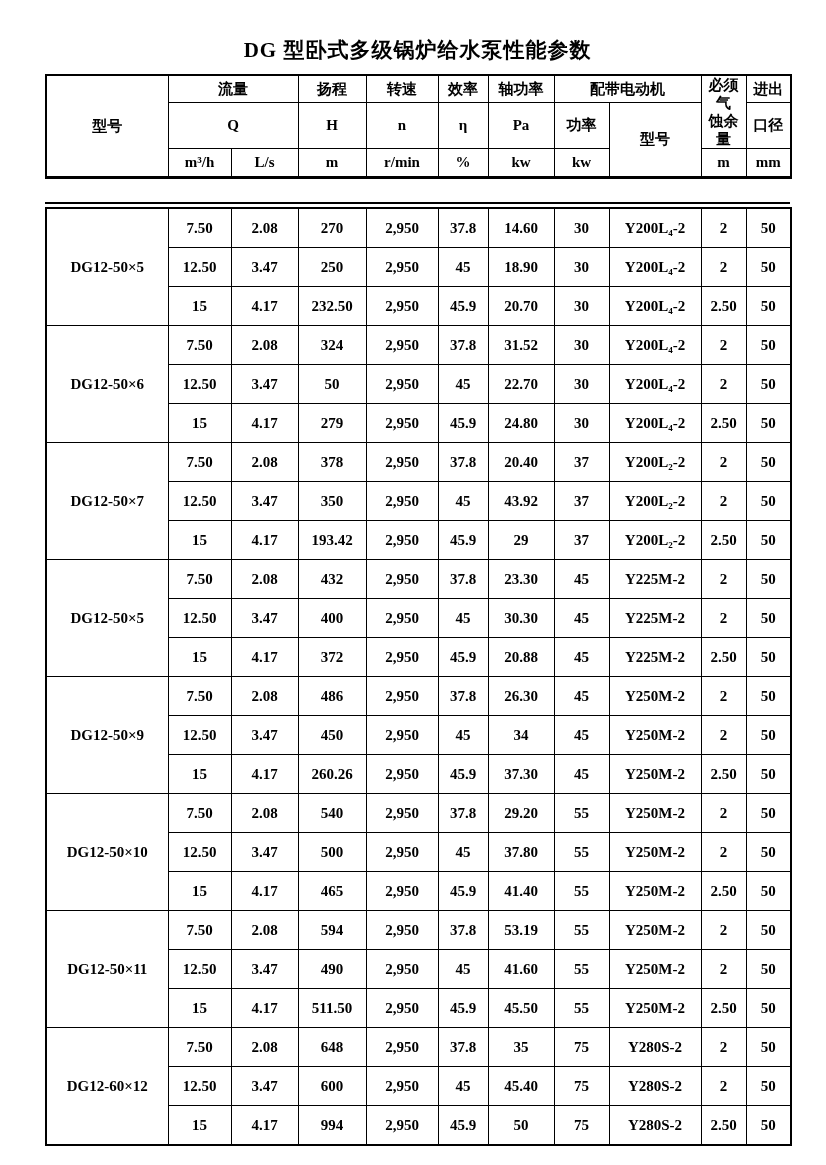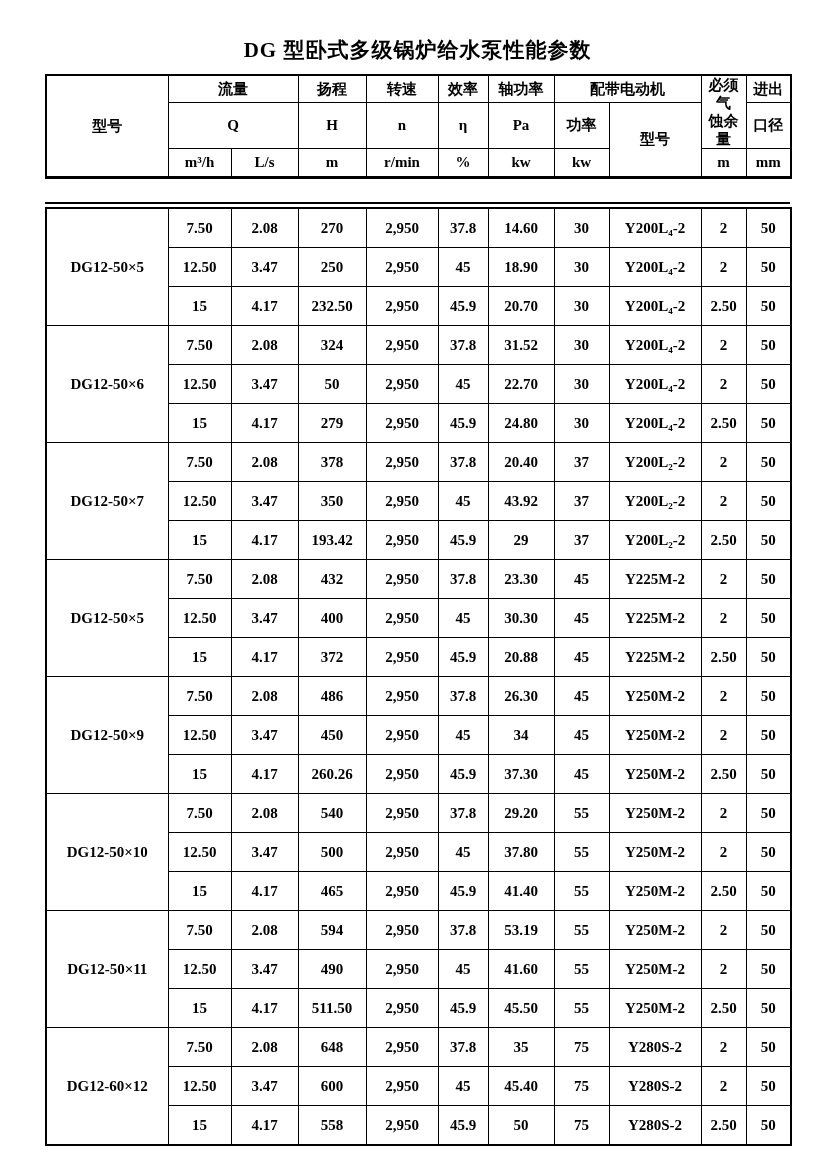--- a/index.html
+++ b/index.html
@@ -418,21 +418,21 @@
           <td>45</td>
           <td>45.40</td>
           <td>75</td>
           <td>Y280S-2</td>
           <td>2</td>
           <td>50</td>
         </tr>
         <tr>
           <td>15</td>
           <td>4.17</td>
-          <td>558</td>
+          <td>994</td>
           <td>2,950</td>
           <td>45.9</td>
           <td>50</td>
           <td>75</td>
           <td>Y280S-2</td>
           <td>2.50</td>
           <td>50</td>
         </tr>
       </tbody>
   </table>

